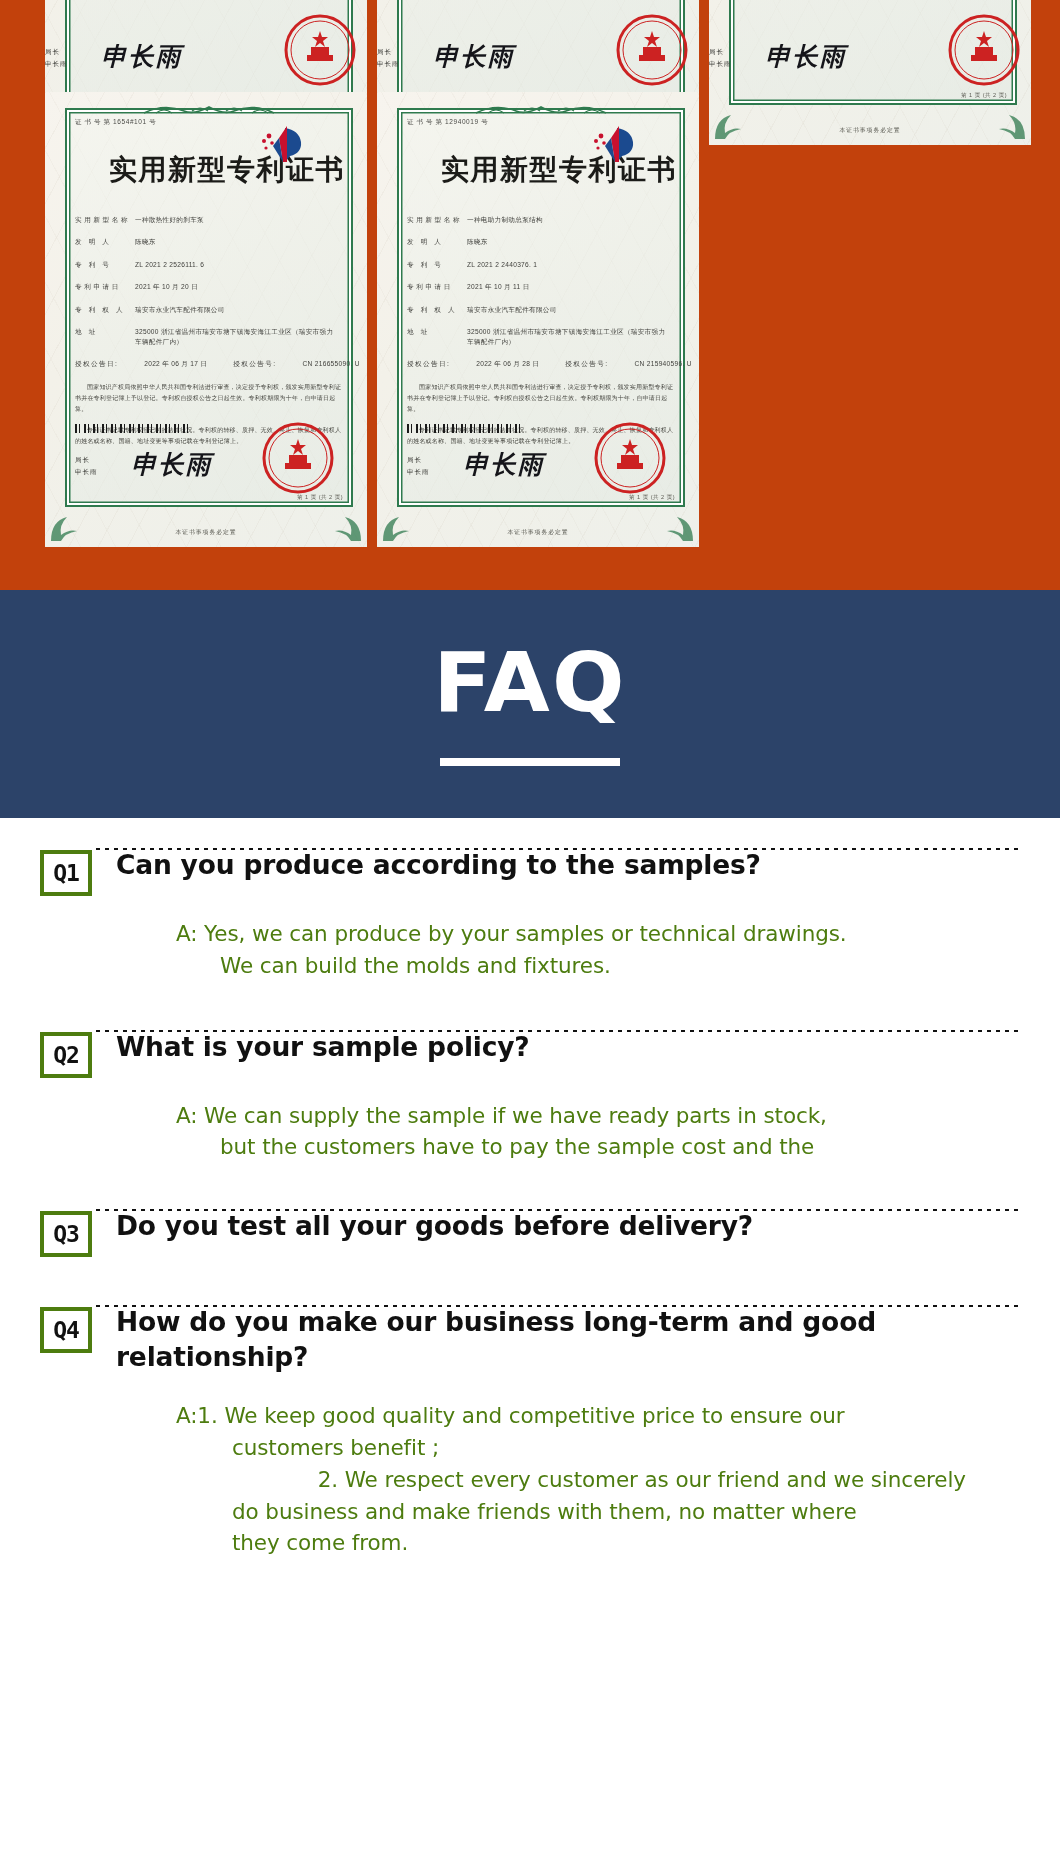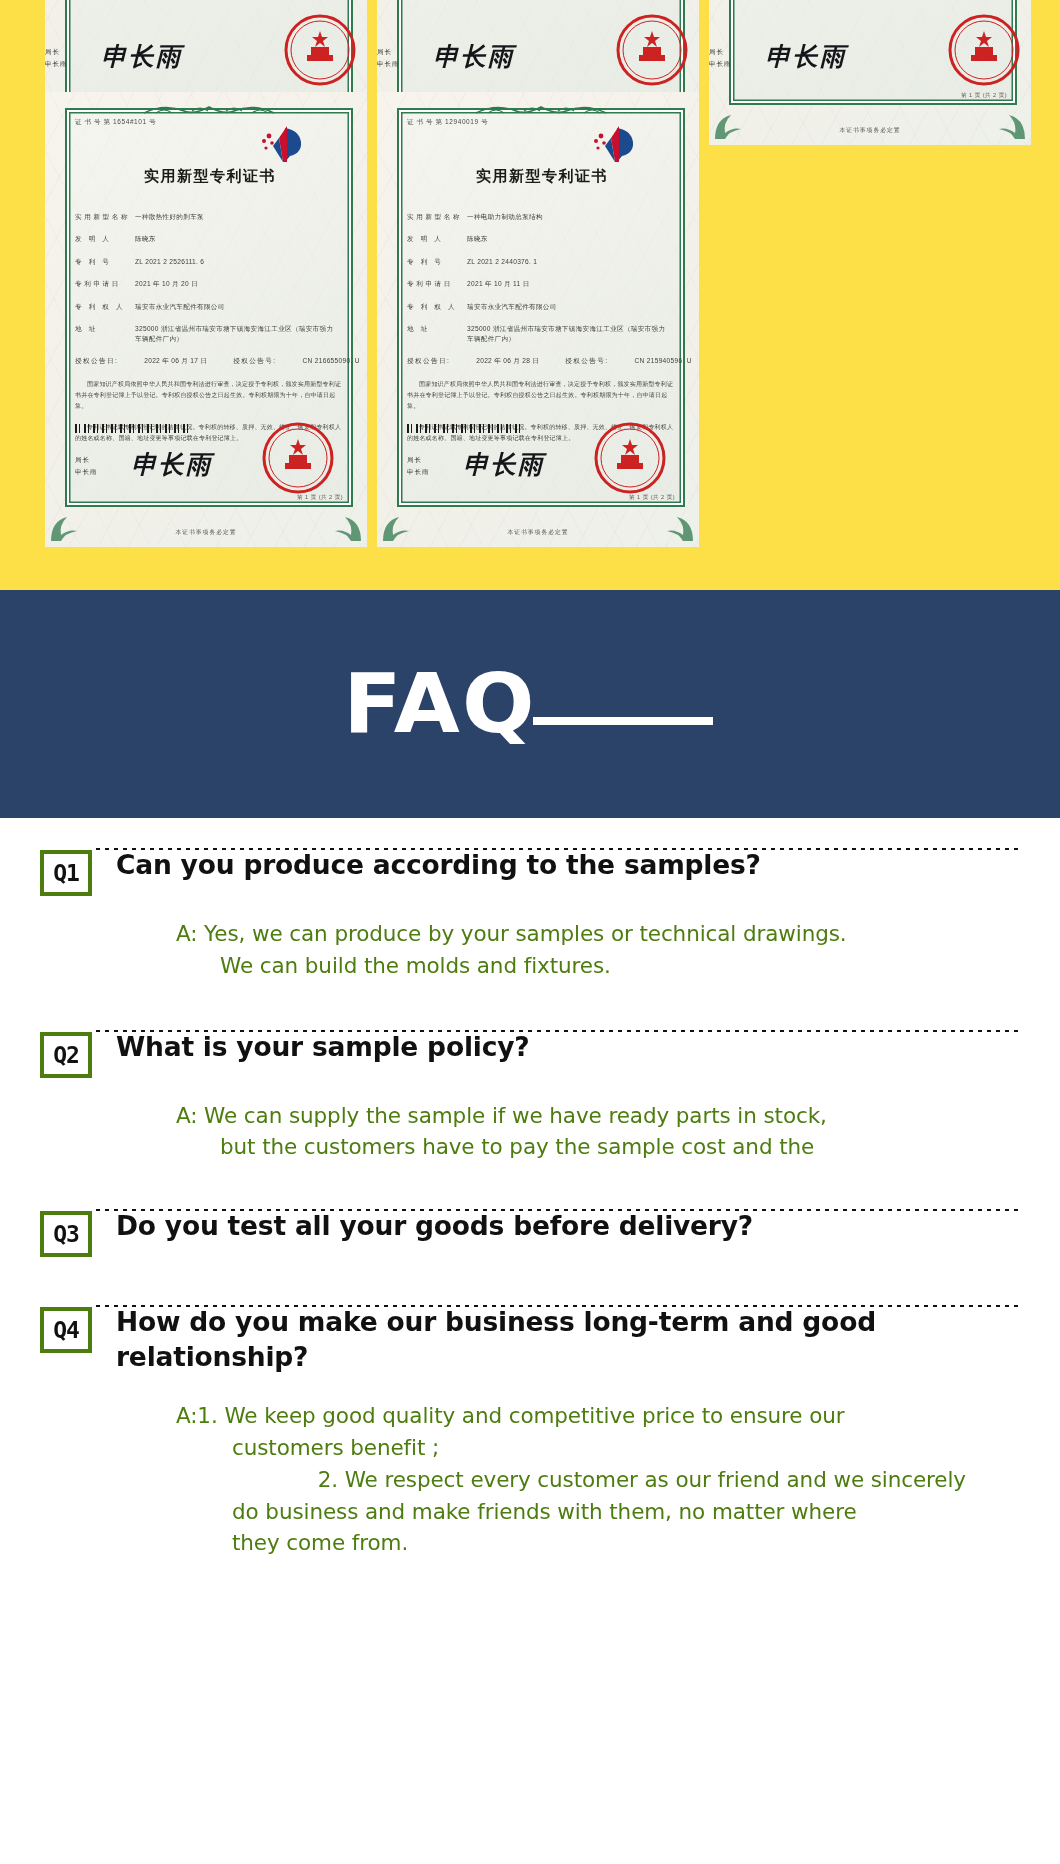--- a/index.html
+++ b/index.html
@@ -5,21 +5,21 @@
   * { margin:0; padding:0; box-sizing:border-box; }
   html, body {
     width:1060px; height:1864px;
     background:#ffffff;
     font-family:"Liberation Sans", sans-serif;
     overflow:hidden;
   }
   .page { position:relative; width:1060px; height:1864px; background:#ffffff; }
 
   
-  .cert-area { position:relative; width:1060px; height:590px; background:#fde047; overflow:hidden; }
+  .cert-area { position:relative; width:1060px; height:590px; background:#c2410c; overflow:hidden; }
 
   .cert-row { position:absolute; left:0; width:1060px; display:flex; gap:10px; padding-left:45px; }
   .cert-row-1 { top:-310px; }
   .cert-row-2 { top:92px; }
 
   .cert {
     position:relative;
     width:322px; height:455px;
     background:
       repeating-linear-gradient(118deg, rgba(200,190,175,0.13) 0 1px, rgba(0,0,0,0) 1px 26px),
@@ -44,23 +44,23 @@
   .corner.bl { left:2px; bottom:2px; }
   .corner.br { right:2px; bottom:2px; transform:scaleX(-1); }
 
   .cert-inner { position:absolute; left:30px; top:26px; right:22px; bottom:48px; }
 
   .cert-no { font-size:6.5px; color:#4a4a46; letter-spacing:0.6px; white-space:nowrap; }
 
   .cert-logo { position:absolute; right:34px; top:4px; width:62px; height:44px; }
 
   .cert-title {
-    margin-top:40px; text-align:center;
+    margin-top:24px; text-align:right;
     font-family:"Liberation Serif", serif;
-    font-weight:bold; font-size:15px; color:#1b1b18; letter-spacing:1.5px;
+    font-weight:bold; font-size:28px; color:#1b1b18; letter-spacing:1.5px;
   }
 
   .cert-fields { margin-top:26px; }
   .cert-field { display:flex; font-size:6.6px; color:#3e3e3a; margin-bottom:12.5px; line-height:1.5; white-space:nowrap; }
   .cert-field .k { flex:0 0 60px; letter-spacing:2.6px; }
   .cert-field .v { letter-spacing:0.3px; }
   .cert-field.addr { white-space:normal; }
   .cert-field.addr .v { max-width:205px; white-space:normal; }
   .cert-field.two { justify-content:flex-start; gap:26px; }
   .cert-field.two .k { flex:0 0 auto; letter-spacing:1.4px; }
@@ -82,21 +82,21 @@
   .cert-page-no { position:absolute; right:24px; bottom:-2px; font-size:5.5px; color:#57574f; letter-spacing:0.5px; }
   .cert-caption {
     position:absolute; left:0; bottom:10px; width:100%;
     text-align:center; font-size:5.8px; color:#55554d; letter-spacing:1px;
   }
 
   
   .faq-banner {
     position:absolute; left:0; top:590px; width:1060px; height:228px;
     background:#2c4369;
-    display:flex; flex-direction:row; align-items:center; justify-content:center;
+    display:flex; flex-direction:column; align-items:center; justify-content:center;
   }
   .faq-title {
     font-family:"DejaVu Sans", sans-serif;
     font-weight:bold; font-size:82px; color:#ffffff;
     letter-spacing:2px; line-height:1;
     transform:scaleX(1.04);
   }
   .faq-underline { margin-top:34px; width:180px; height:8px; background:#ffffff; }
 
   

